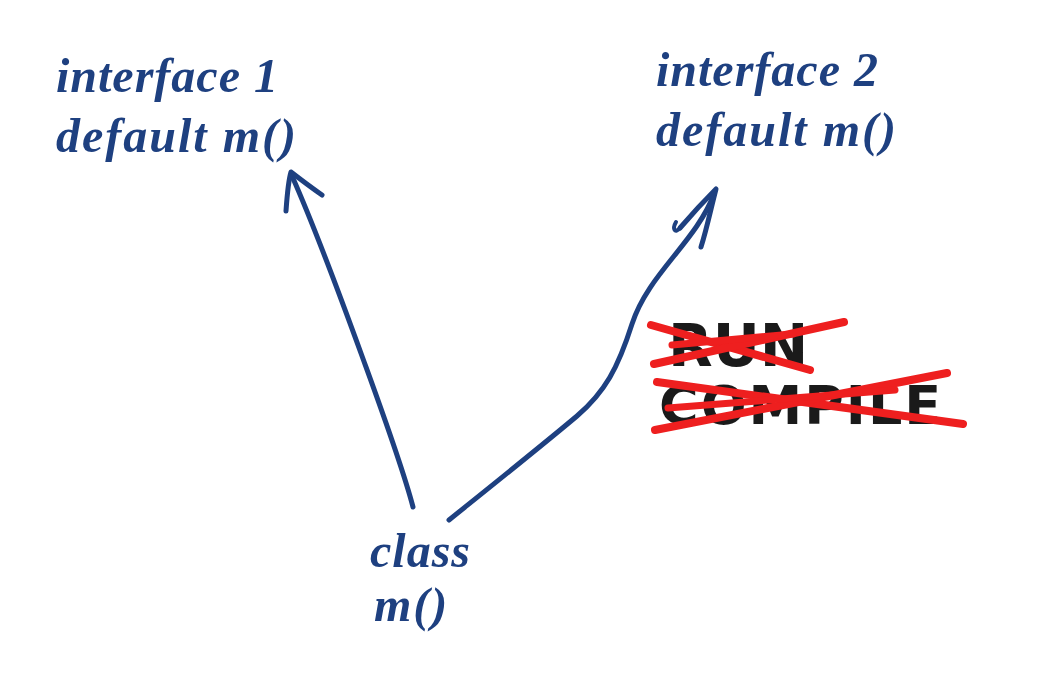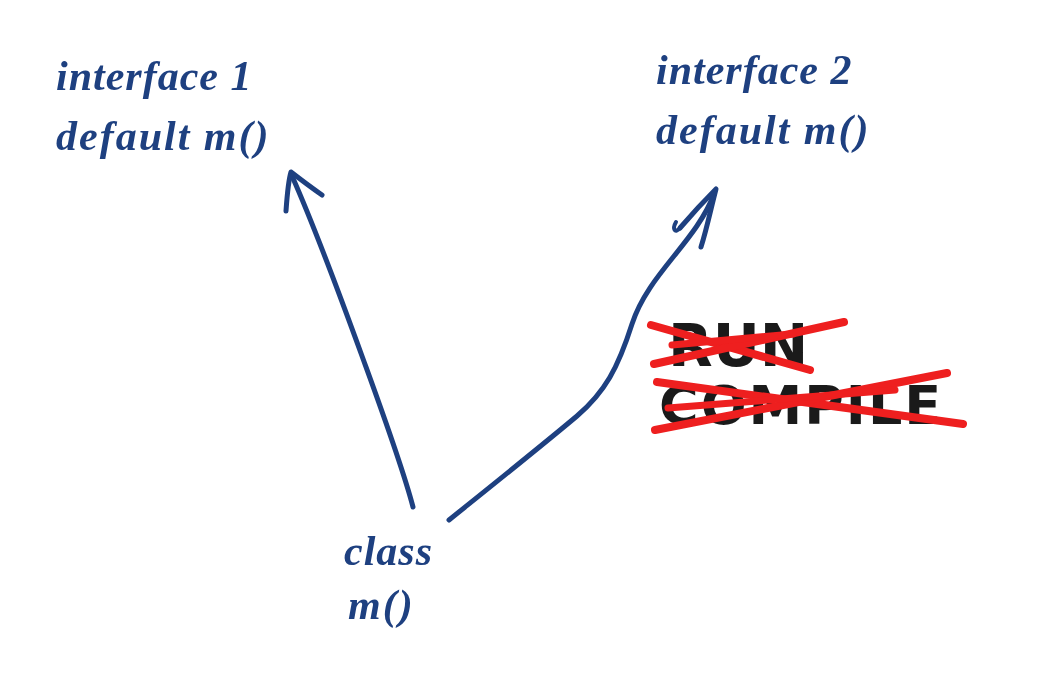--- a/index.html
+++ b/index.html
@@ -15,29 +15,29 @@
     width:1051px;height:690px;
     background:var(--background);
     overflow:hidden;
     font-family:"Liberation Serif", serif;
   }
   .node{
     position:absolute;
     color:var(--ink-blue);
     font-style:italic;
     font-weight:bold;
-    font-size:42px;
+    font-size:48px;
     line-height:60px;
     letter-spacing:1px;
     white-space:nowrap;
   }
   .node .method{letter-spacing:2px;}
   .node-interface1{left:56px;top:46px;}
   .node-interface2{left:644px;top:40px;margin-left:12px;}
-  .node-class{left:344px;top:524px;line-height:54px;}
+  .node-class{left:370px;top:524px;line-height:54px;}
   .node-class .method{padding-left:4px;}
   .crossed-label{
     position:absolute;
     color:var(--ink-black);
     font-family:"DejaVu Sans", sans-serif;
     font-weight:bold;
     white-space:nowrap;
   }
   .label-run{left:668px;top:312px;font-size:58px;letter-spacing:0px;}
   .label-compile{left:659px;top:374px;font-size:54px;letter-spacing:2px;}

